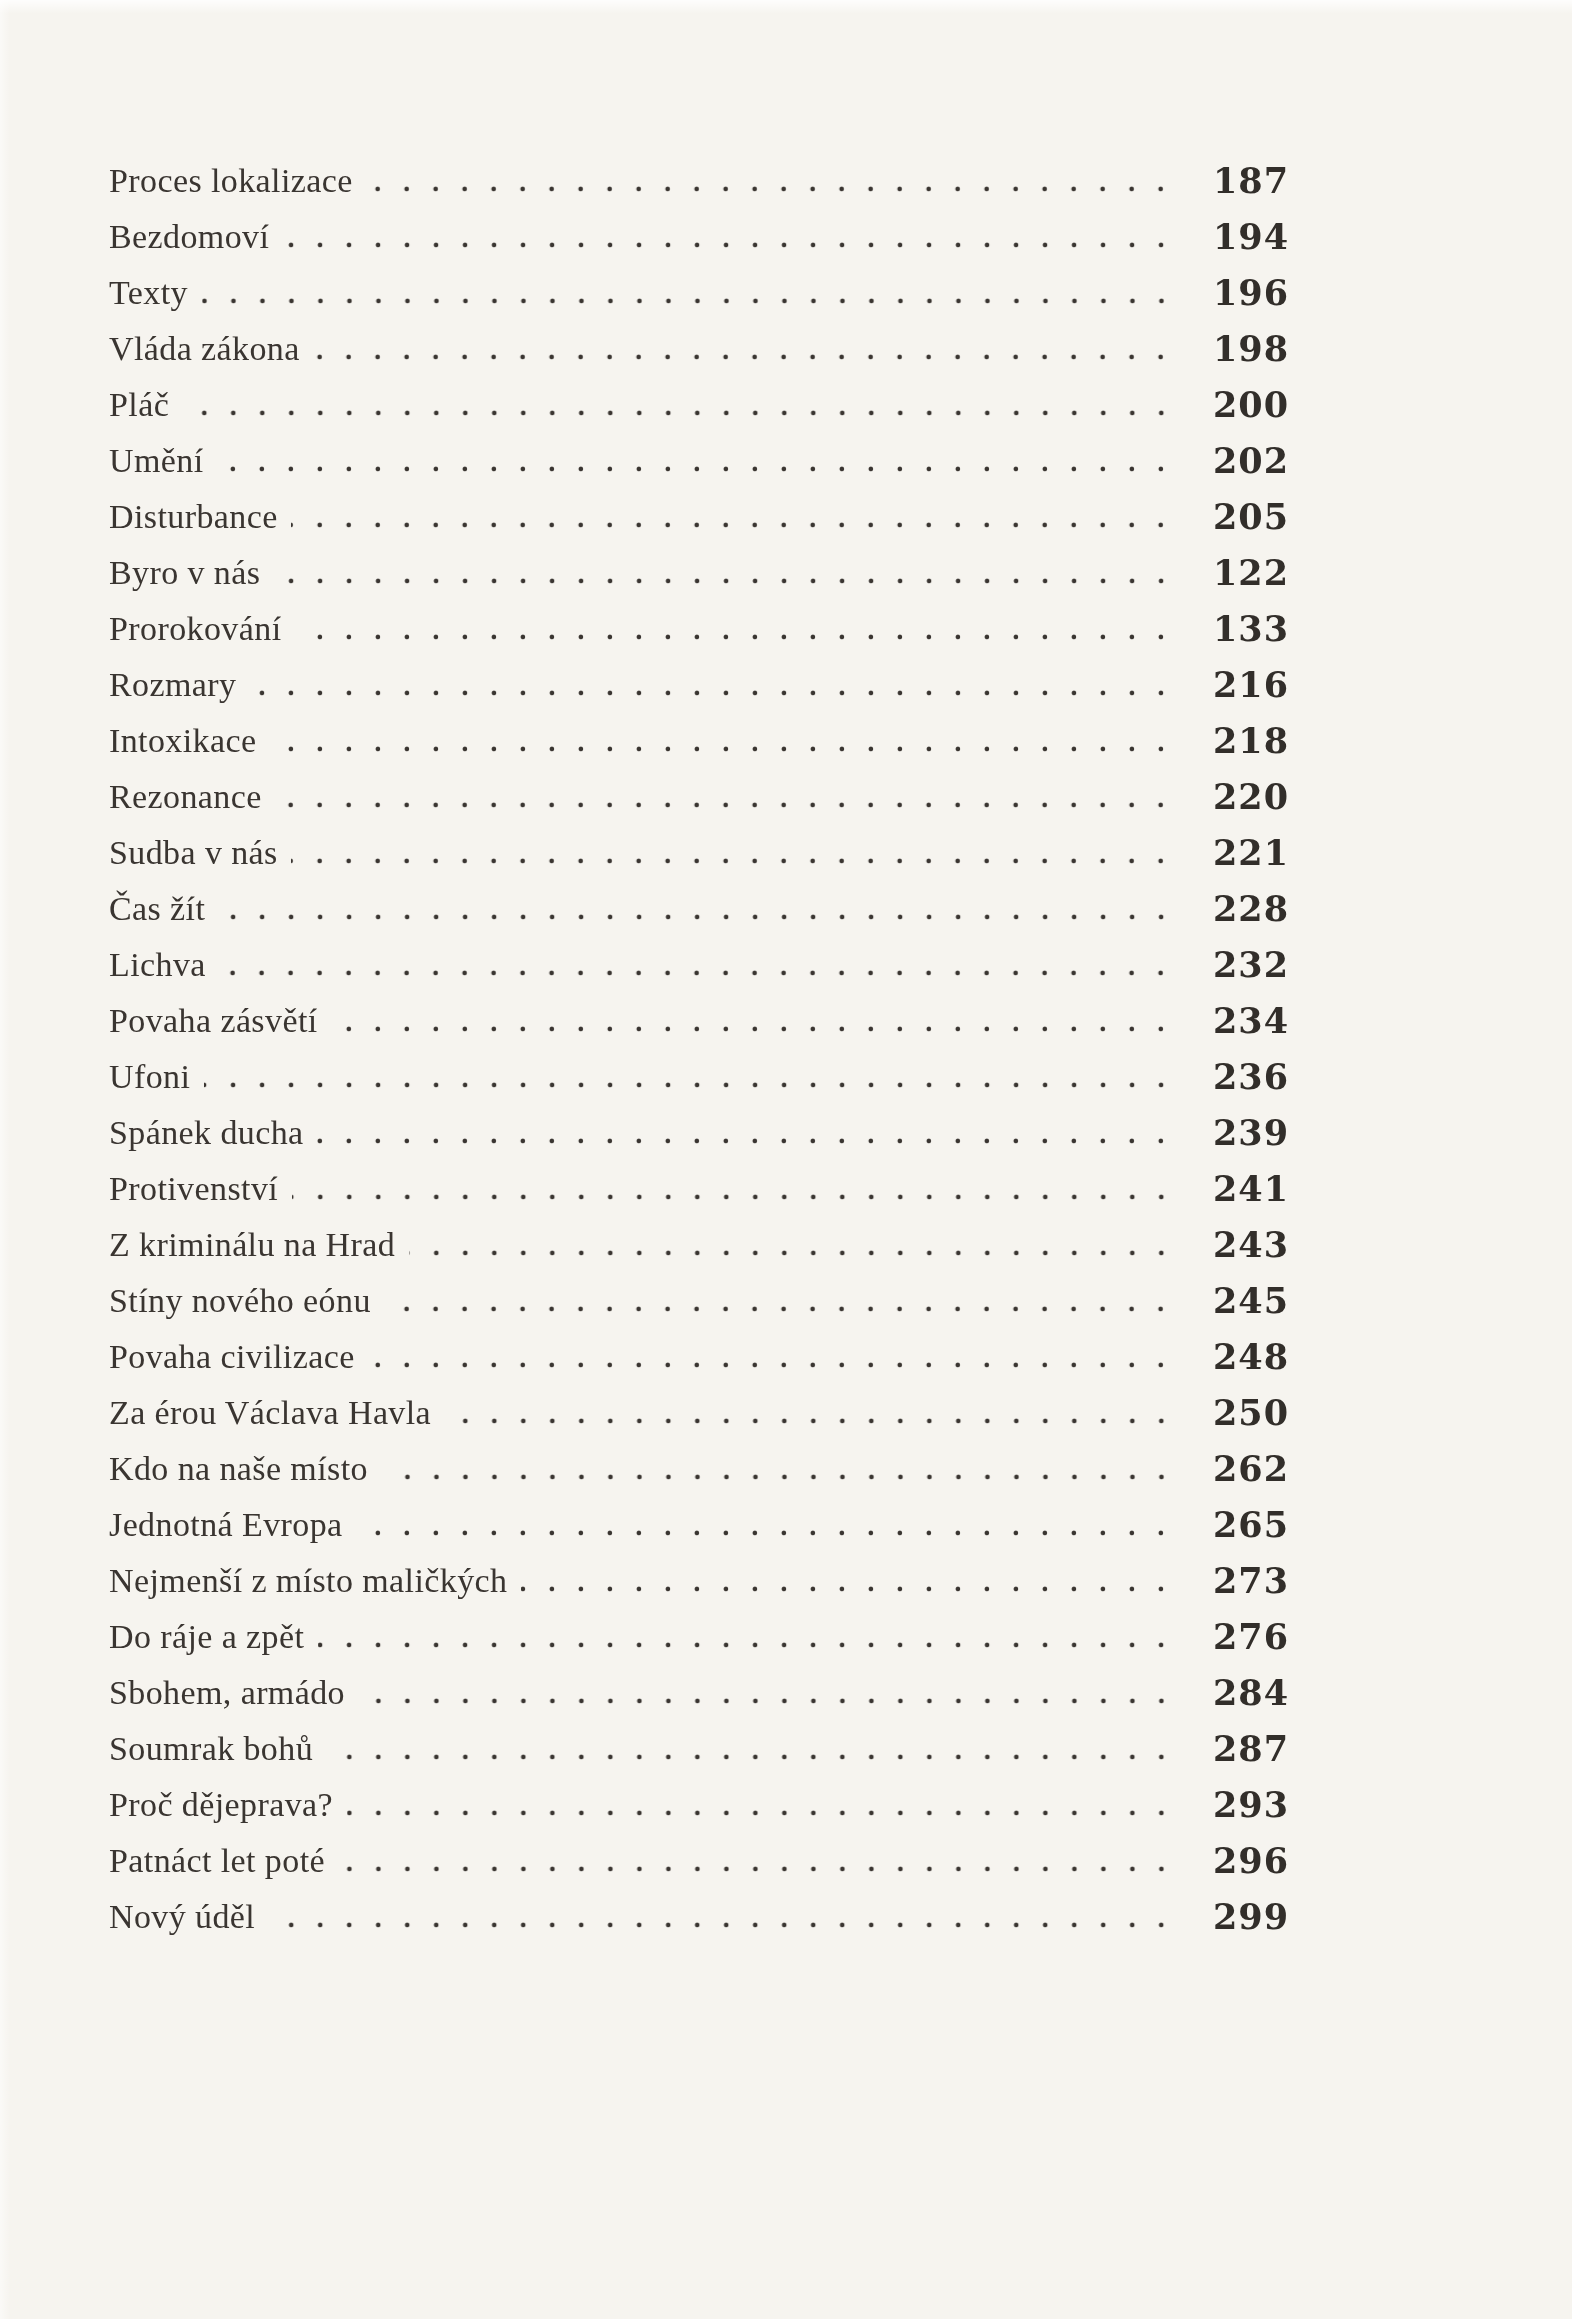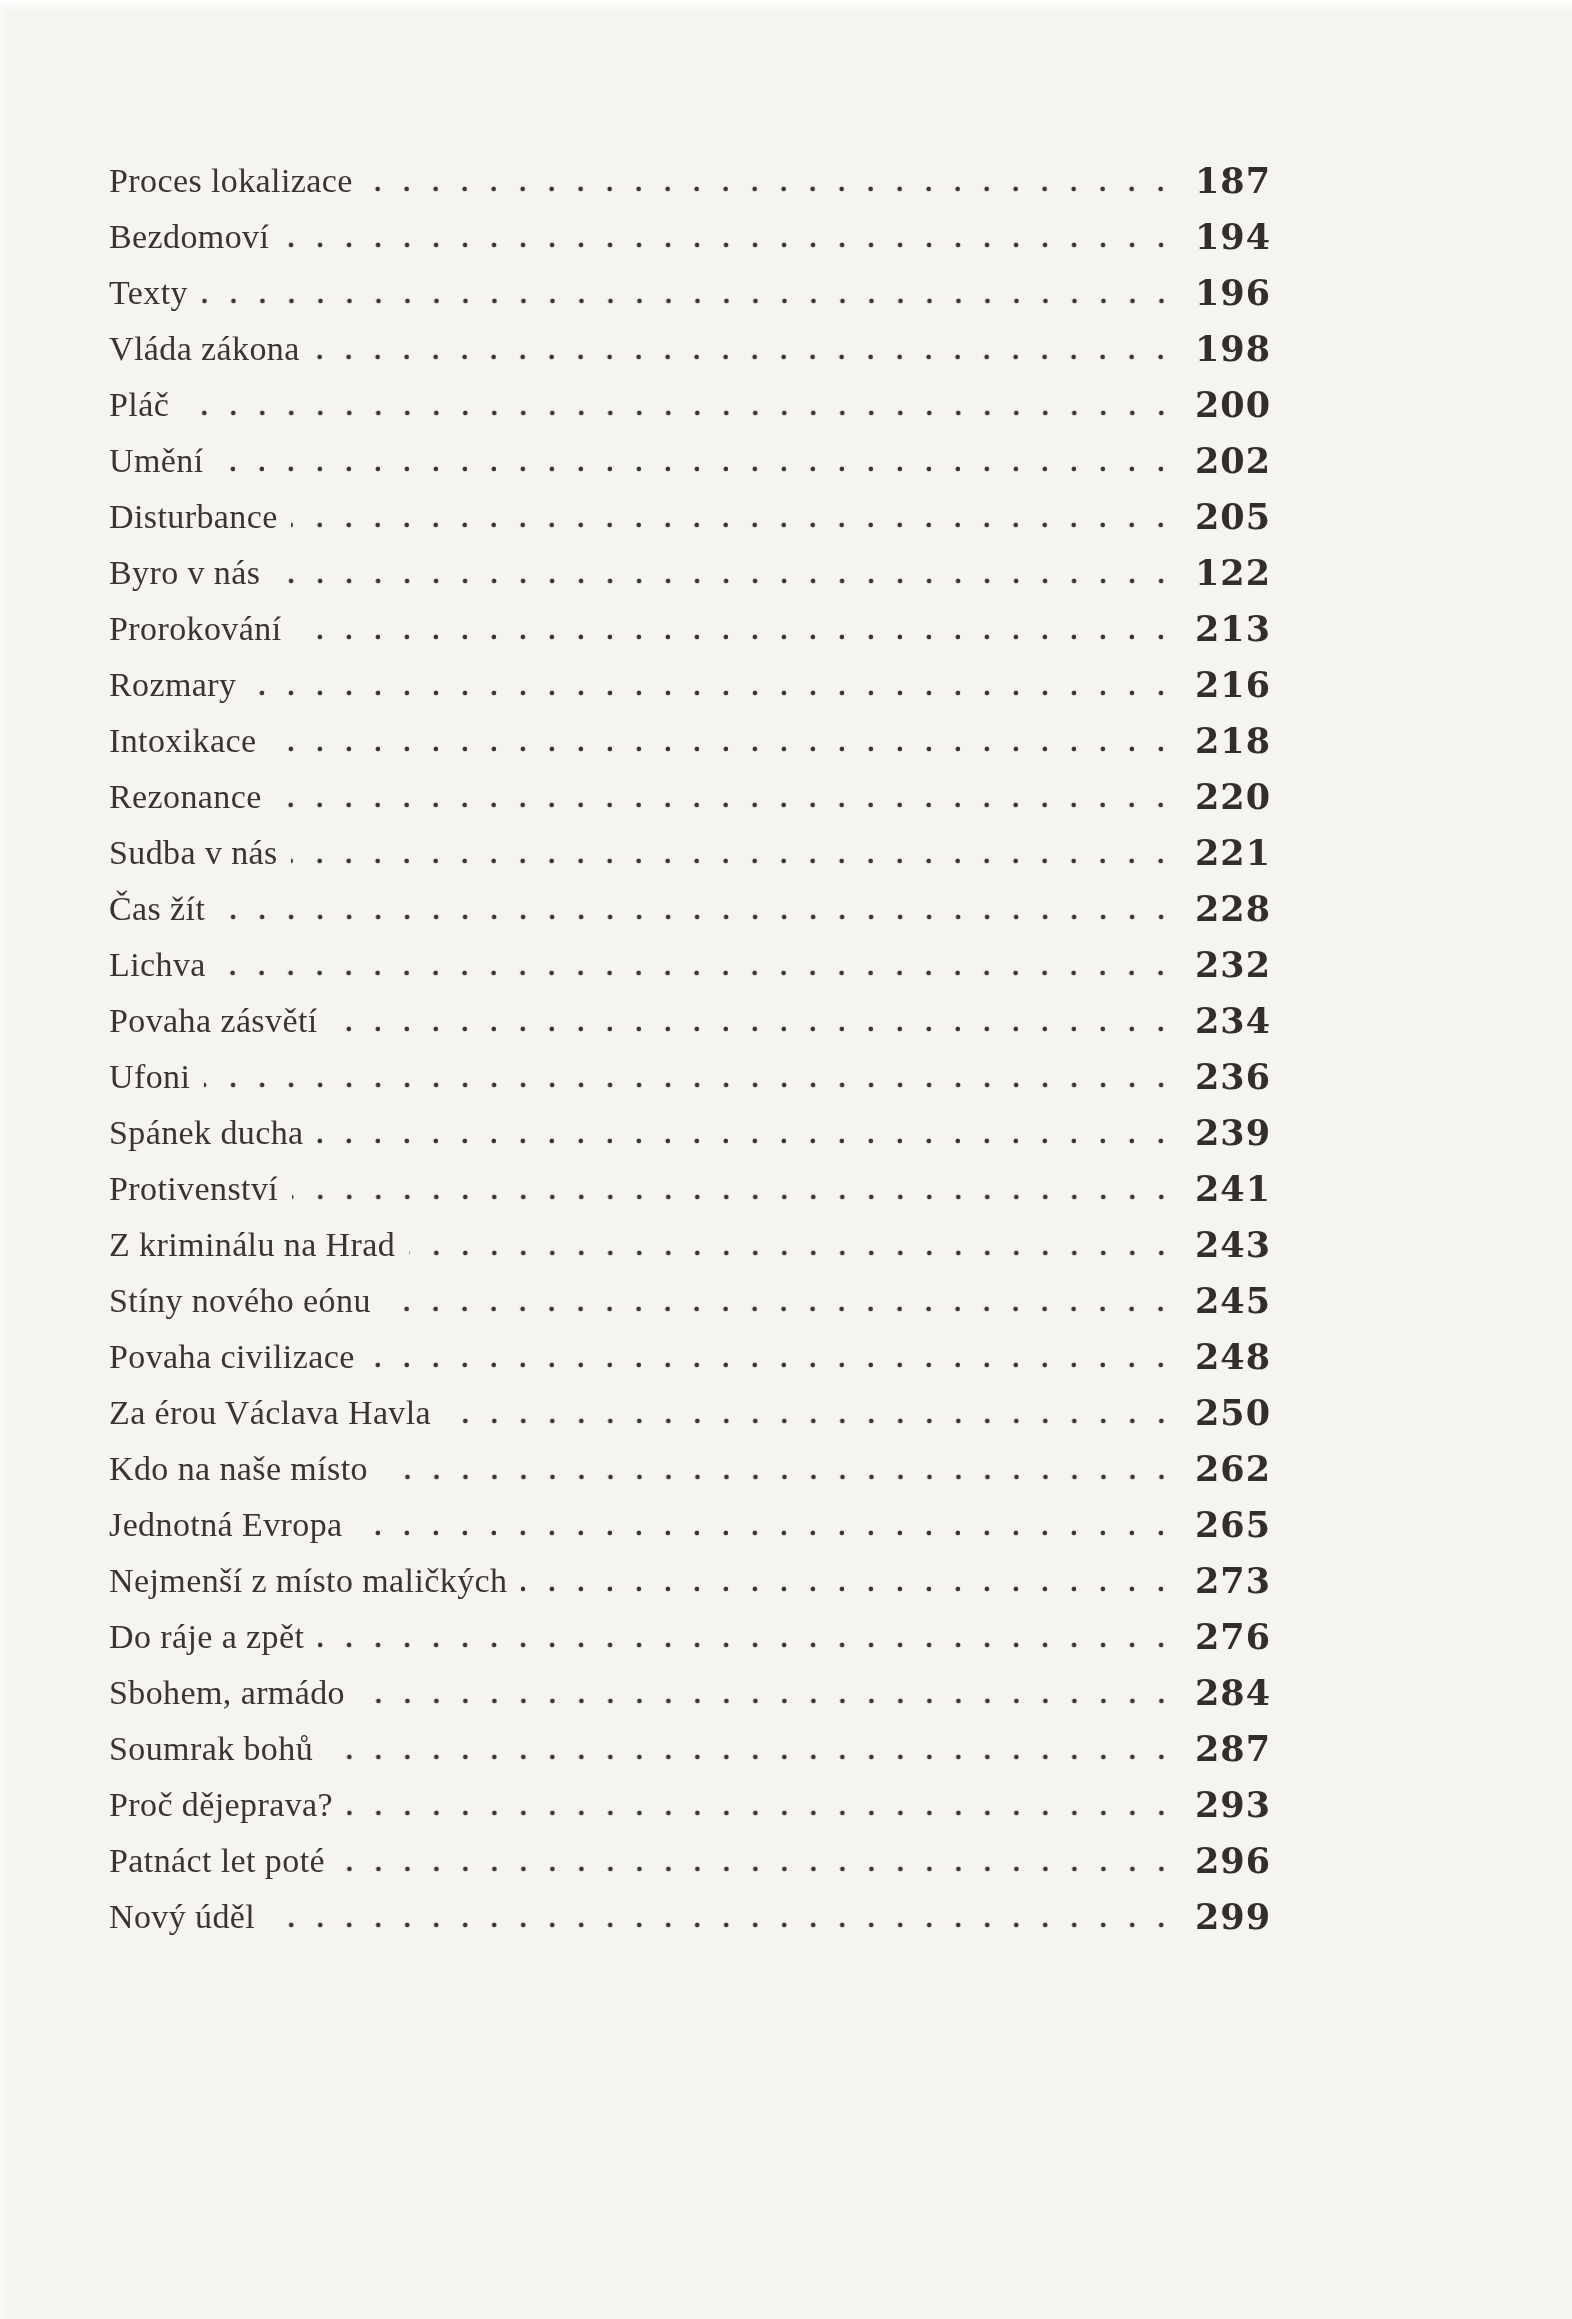--- a/index.html
+++ b/index.html
@@ -52,20 +52,21 @@
     margin-left:13.7px;
     background-image:radial-gradient(circle at 2.9px 2.9px, var(--ink) 2px, rgba(0,0,0,0) 2.7px);
     background-size:29px 5.9px;
     background-repeat:repeat-x;
     background-position:right 7.8px bottom 8.8px;
   }
   .num{
     flex:0 0 auto;
     width:94px;
     margin-left:29px;
+    text-align:right;
     font-size:35px;
     line-height:41px;
     font-weight:700;
     letter-spacing:1px;
     color:var(--ink-bold);
   }
 </style>
 </head>
 <body>
 
@@ -117,21 +118,21 @@
   <div class="toc-row">
     <span class="title">Byro v nás</span>
     <span class="leader"></span>
     <span class="num">122</span>
   </div>
 
 
   <div class="toc-row">
     <span class="title">Prorokování</span>
     <span class="leader"></span>
-    <span class="num">213</span>
+    <span class="num">133</span>
   </div>
 
   <div class="toc-row">
     <span class="title">Rozmary</span>
     <span class="leader"></span>
     <span class="num">216</span>
   </div>
 
   <div class="toc-row">
     <span class="title">Intoxikace</span>

